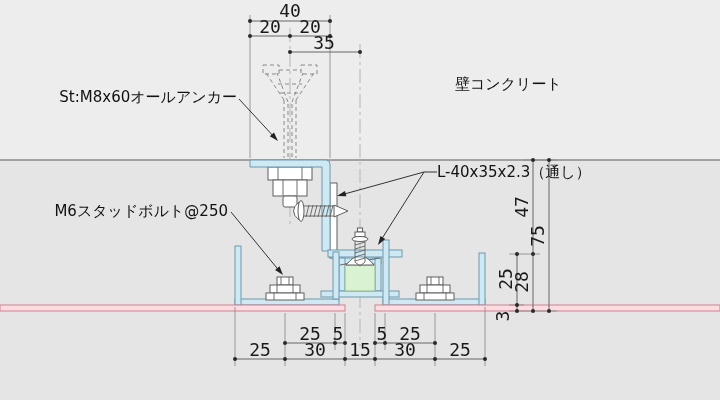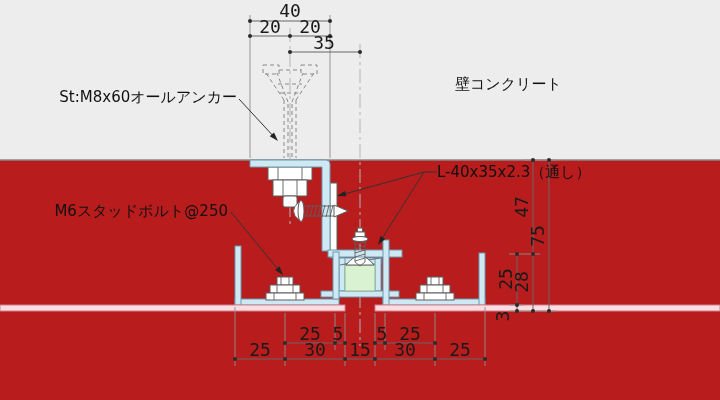--- a/index.html
+++ b/index.html
@@ -1,16 +1,16 @@
 <!DOCTYPE html>
 <html><head>
 <meta charset="utf-8">
 <style>
   html,body{margin:0;padding:0;background:#fff;}
-  #canvas{position:relative;width:720px;height:400px;overflow:hidden;background:#b91c1c;}
+  #canvas{position:relative;width:720px;height:400px;overflow:hidden;background:#e5e5e5;}
   svg{position:absolute;left:0;top:0;}
   .num{font-family:"DejaVu Sans Mono",monospace;font-size:18px;fill:#1a1a1a;}
   .numr{font-family:"DejaVu Sans Mono",monospace;font-size:18px;fill:#1a1a1a;}
   .lbl{font-family:"DejaVu Sans","Liberation Sans",sans-serif;font-size:15px;fill:#111;}
   .dl{stroke:#666;stroke-width:1;fill:none;}
   .ext{stroke:#8f8f8f;stroke-width:0.9;fill:none;}
   .cl{stroke:#b5b5b5;stroke-width:1;fill:none;stroke-dasharray:14 4 3 4;}
   .steel{fill:#cfe9f4;stroke:#6d99ad;stroke-width:1;}
   .whitepart{fill:#ffffff;stroke:#5f5f5f;stroke-width:1;}
   .thin{stroke:#5f5f5f;stroke-width:0.9;fill:none;}

